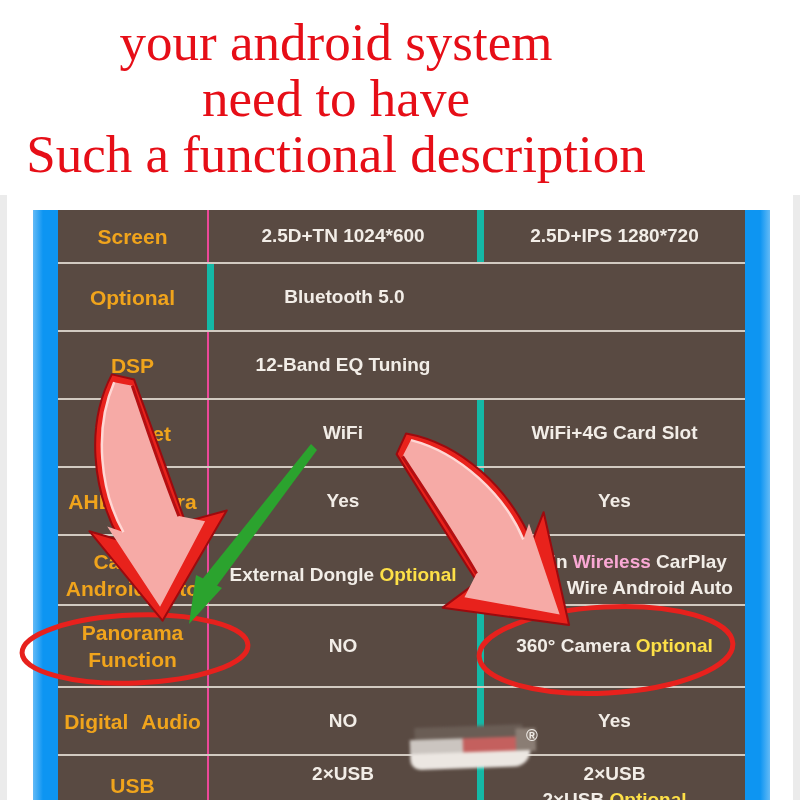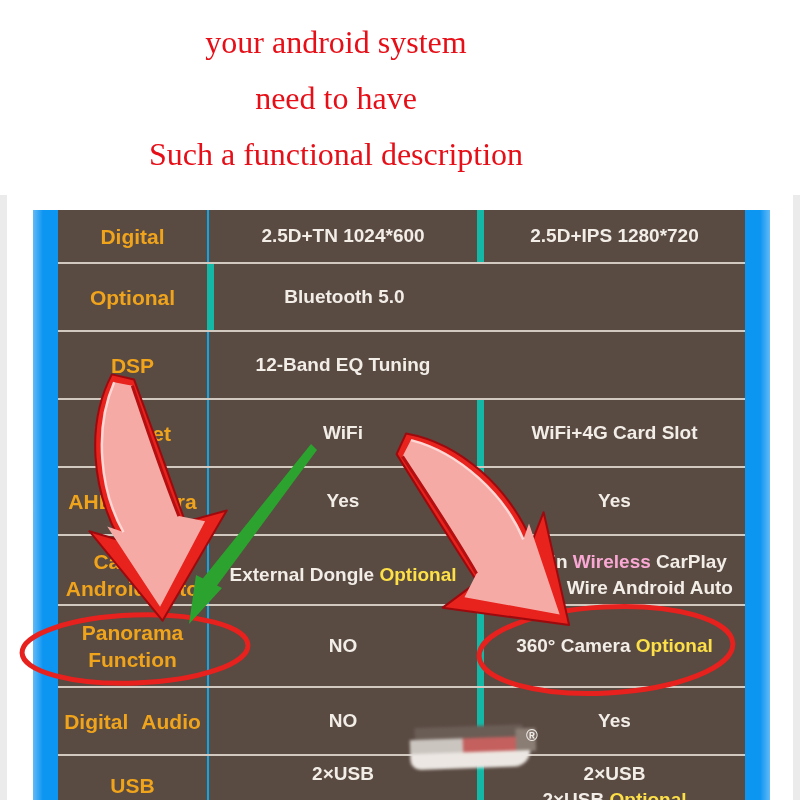--- a/index.html
+++ b/index.html
@@ -1,37 +1,37 @@
 <!DOCTYPE html>
 <html><head>
 <meta charset="utf-8">
 <style>
   *{margin:0;padding:0;box-sizing:border-box}
   html,body{width:800px;height:800px;overflow:hidden;background:#fff;
     font-family:"Liberation Sans",sans-serif;position:relative}
 
   
   .title{position:absolute;top:14px;left:0;width:672px;text-align:center;
-    font-family:"Liberation Serif",serif;color:#e60e17;font-size:32px;line-height:56px}
+    font-family:"Liberation Serif",serif;color:#e60e17;font-size:53px;line-height:56px}
 
   
   .edge{position:absolute;top:195px;bottom:0;width:7px;background:#ebebeb}
   .edge-l{left:0}.edge-r{right:0}
   .bluebar{position:absolute;top:210px;bottom:0;width:25px}
   .blue-l{left:33px;background:linear-gradient(90deg,#63baf6 0,#0d95f2 40%,#0d95f2 100%)}
   .blue-r{left:745px;background:linear-gradient(90deg,#0d95f2 0,#0d95f2 60%,#63baf6 100%)}
 
   
   .spec-table{position:absolute;left:58px;top:210px;width:687px;background:#594a42;z-index:1}
   .row{display:flex;border-top:2px solid #d2cac1}
   .row:first-child{border-top:none}
   .cell{display:flex;flex-direction:column;align-items:center;justify-content:center;
     text-align:center}
   .c1{width:149px;color:#f0a41c;font-weight:bold;font-size:21px;line-height:27px}
-  .c2{width:270px;border-left:2px solid #0ea5e9}
+  .c2{width:270px;border-left:2px solid #ec4899}
   .c3{width:268px;border-left:7px solid #14b8a6}
   .c2,.c3{color:#f2ede7;font-weight:bold;font-size:19px;line-height:26px}
   .c2 span,.c3 span,.c1 span{white-space:nowrap}
   .line{display:block}
   .orange{color:#fde047}
   .gold{color:#f9a8d4}
   .wordgap{word-spacing:8px}
   .hA{height:52px}.hB{height:68px}.hC{height:70px}.hD{height:82px}.hE{height:90px}
   .pad-down .cell{padding-top:10px}
   .usb-row .cell{justify-content:flex-start}
@@ -66,21 +66,21 @@
 
 <div class="edge edge-l"></div>
 <div class="edge edge-r"></div>
 <div class="bluebar blue-l"></div>
 <div class="bluebar blue-r"></div>
 
 <div class="spec-table">
 
   <div class="row hA">
     <div class="cell c1">
-        <span>Digital</span>
+        <span>Screen</span>
       </div>
     <div class="cell c2">
         <span>2.5D+TN 1024*600</span>
       </div>
     <div class="cell c3">
         <span>2.5D+IPS 1280*720</span>
       </div>
   </div>
 
   <div class="row hB">

